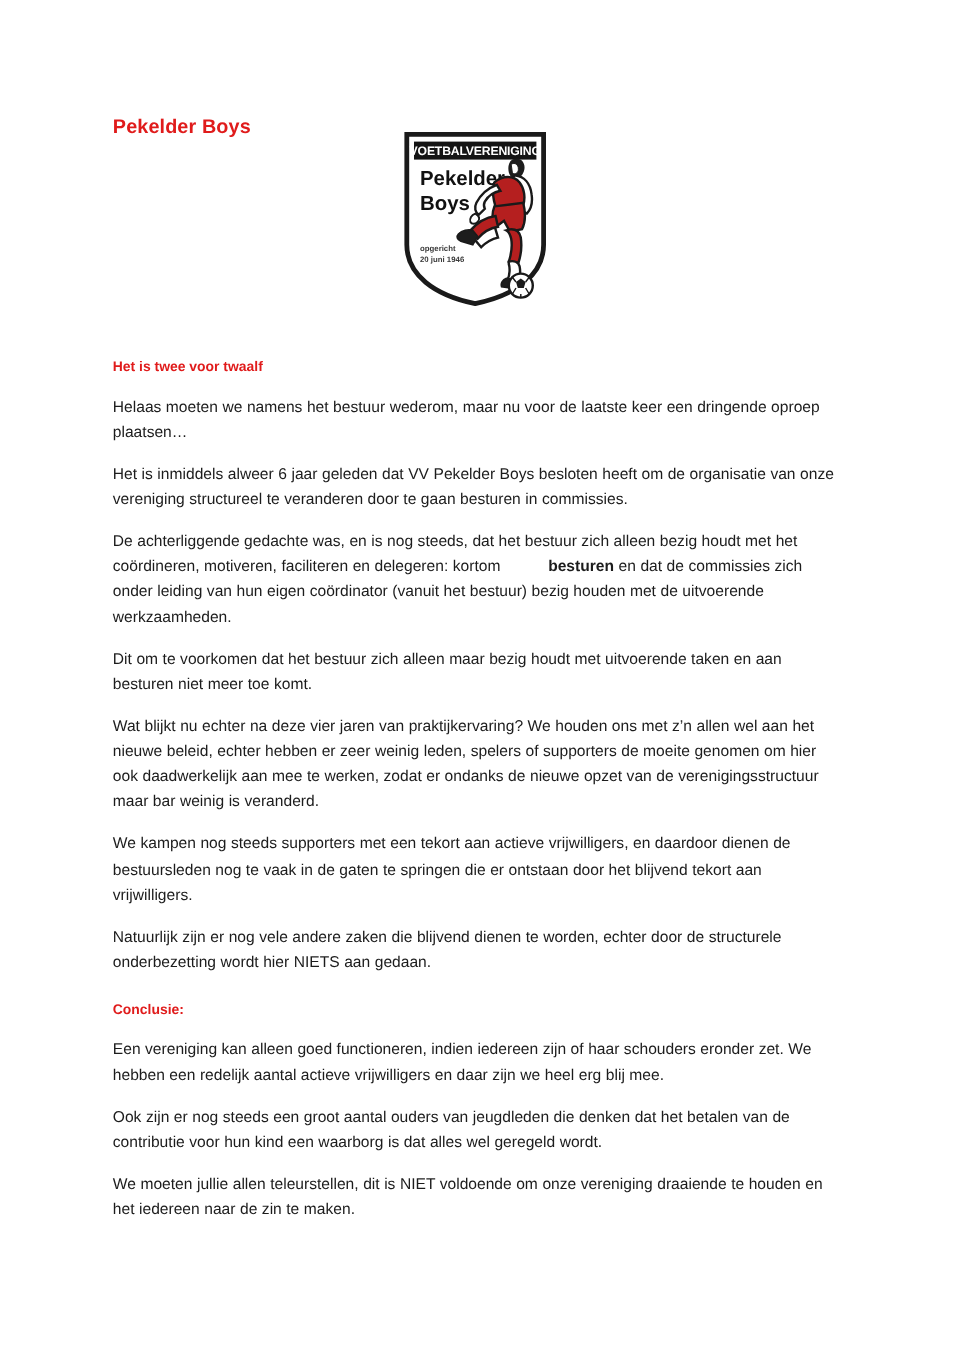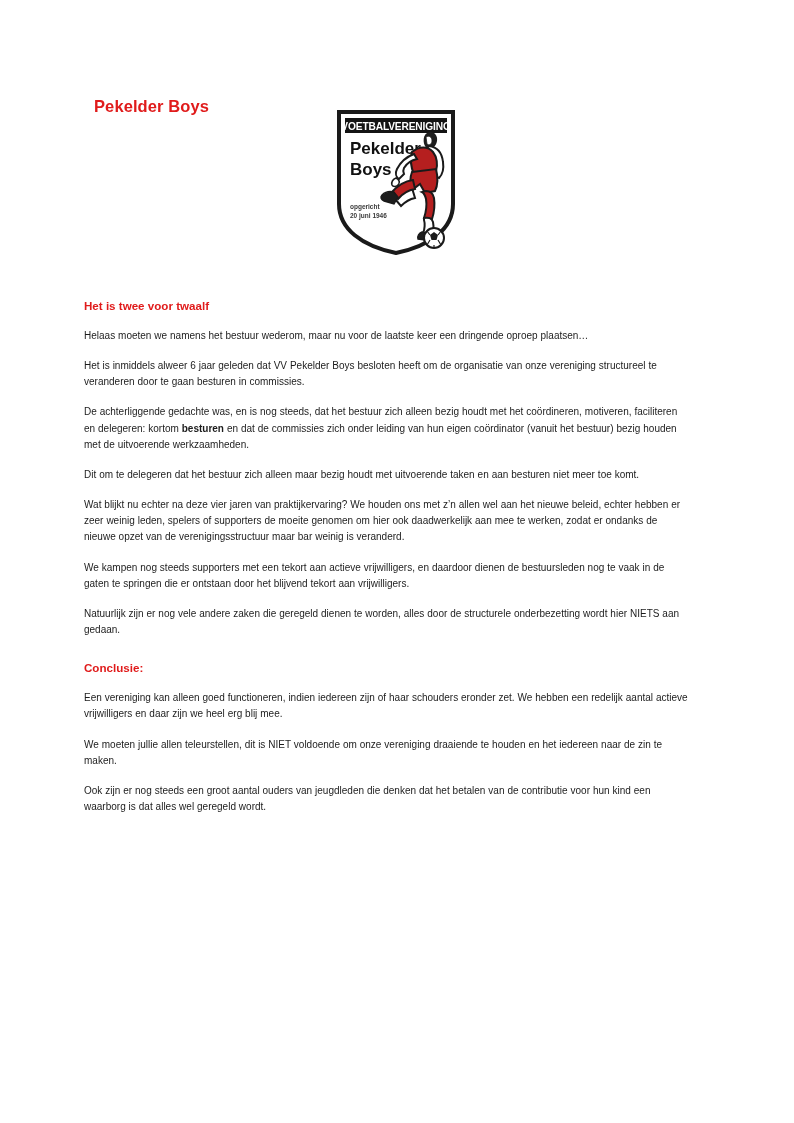--- a/index.html
+++ b/index.html
@@ -53,49 +53,50 @@
   }
   .logo-svg {
     display: block;
     width: 124px;
     height: 148px;
   }
 
   
   .content {
     position: absolute;
-    left: 84px;
+    left: 94px;
     top: 298px;
     width: 606px;
   }
 
   .section-heading {
     font-size: 11.6px;
     font-weight: bold;
     color: #e01b1b;
     line-height: 1.45;
     margin: 0 0 13px 0;
   }
   .section-heading.conclusie {
     margin-top: 22px;
   }
 
   p.para {
-    font-size: 10px;
+    font-size: 13px;
     line-height: 1.62;
     margin: 0 0 14px 0;
     color: #1c1c1c;
     text-align: left;
     word-spacing: 0.15px;
   }
   p.para:last-child {
     margin-bottom: 0;
   }
   p.para b {
     font-weight: bold;
+    margin-left: 36px;
   }
 </style>
 </head>
 <body>
 
 <div class="page">
 
   <div class="header">
 
     <div class="club-title">Pekelder Boys</div>
@@ -153,31 +154,31 @@
     <h2 class="section-heading">Het is twee voor twaalf</h2>
 
     <p class="para">Helaas moeten we namens het bestuur wederom, maar nu voor de laatste keer een dringende oproep plaatsen…</p>
 
     <p class="para">Het is inmiddels alweer 6 jaar geleden dat VV Pekelder Boys besloten heeft om de organisatie van onze vereniging structureel te veranderen door te gaan besturen in commissies.</p>
 
     <p class="para">
       <span>De achterliggende gedachte was, en is nog steeds, dat het bestuur zich alleen bezig houdt met het coördineren, motiveren, faciliteren en delegeren: kortom </span><b>besturen</b><span> en dat de commissies zich onder leiding van hun eigen coördinator (vanuit het bestuur) bezig houden met de uitvoerende werkzaamheden.</span>
     </p>
 
-    <p class="para">Dit om te delegeren dat het bestuur zich alleen maar bezig houdt met uitvoerende taken en aan besturen niet meer toe komt.</p>
+    <p class="para">Dit om te voorkomen dat het bestuur zich alleen maar bezig houdt met uitvoerende taken en aan besturen niet meer toe komt.</p>
 
     <p class="para">Wat blijkt nu echter na deze vier jaren van praktijkervaring? We houden ons met z’n allen wel aan het nieuwe beleid, echter hebben er zeer weinig leden, spelers of supporters de moeite genomen om hier ook daadwerkelijk aan mee te werken, zodat er ondanks de nieuwe opzet van de verenigingsstructuur maar bar weinig is veranderd.</p>
 
     <p class="para">We kampen nog steeds supporters met een tekort aan actieve vrijwilligers, en daardoor dienen de bestuursleden nog te vaak in de gaten te springen die er ontstaan door het blijvend tekort aan vrijwilligers.</p>
 
-    <p class="para">Natuurlijk zijn er nog vele andere zaken die geregeld dienen te worden, alles door de structurele onderbezetting wordt hier NIETS aan gedaan.</p>
+    <p class="para">Natuurlijk zijn er nog vele andere zaken die blijvend dienen te worden, echter door de structurele onderbezetting wordt hier NIETS aan gedaan.</p>
 
     <h2 class="section-heading conclusie">Conclusie:</h2>
 
     <p class="para">Een vereniging kan alleen goed functioneren, indien iedereen zijn of haar schouders eronder zet. We hebben een redelijk aantal actieve vrijwilligers en daar zijn we heel erg blij mee.</p>
 
 
+    <p class="para">Ook zijn er nog steeds een groot aantal ouders van jeugdleden die denken dat het betalen van de contributie voor hun kind een waarborg is dat alles wel geregeld wordt.</p>
+
     <p class="para">We moeten jullie allen teleurstellen, dit is NIET voldoende om onze vereniging draaiende te houden en het iedereen naar de zin te maken.</p>
-
-    <p class="para">Ook zijn er nog steeds een groot aantal ouders van jeugdleden die denken dat het betalen van de contributie voor hun kind een waarborg is dat alles wel geregeld wordt.</p>
 
   </div>
 </div>
 
 </body></html>

